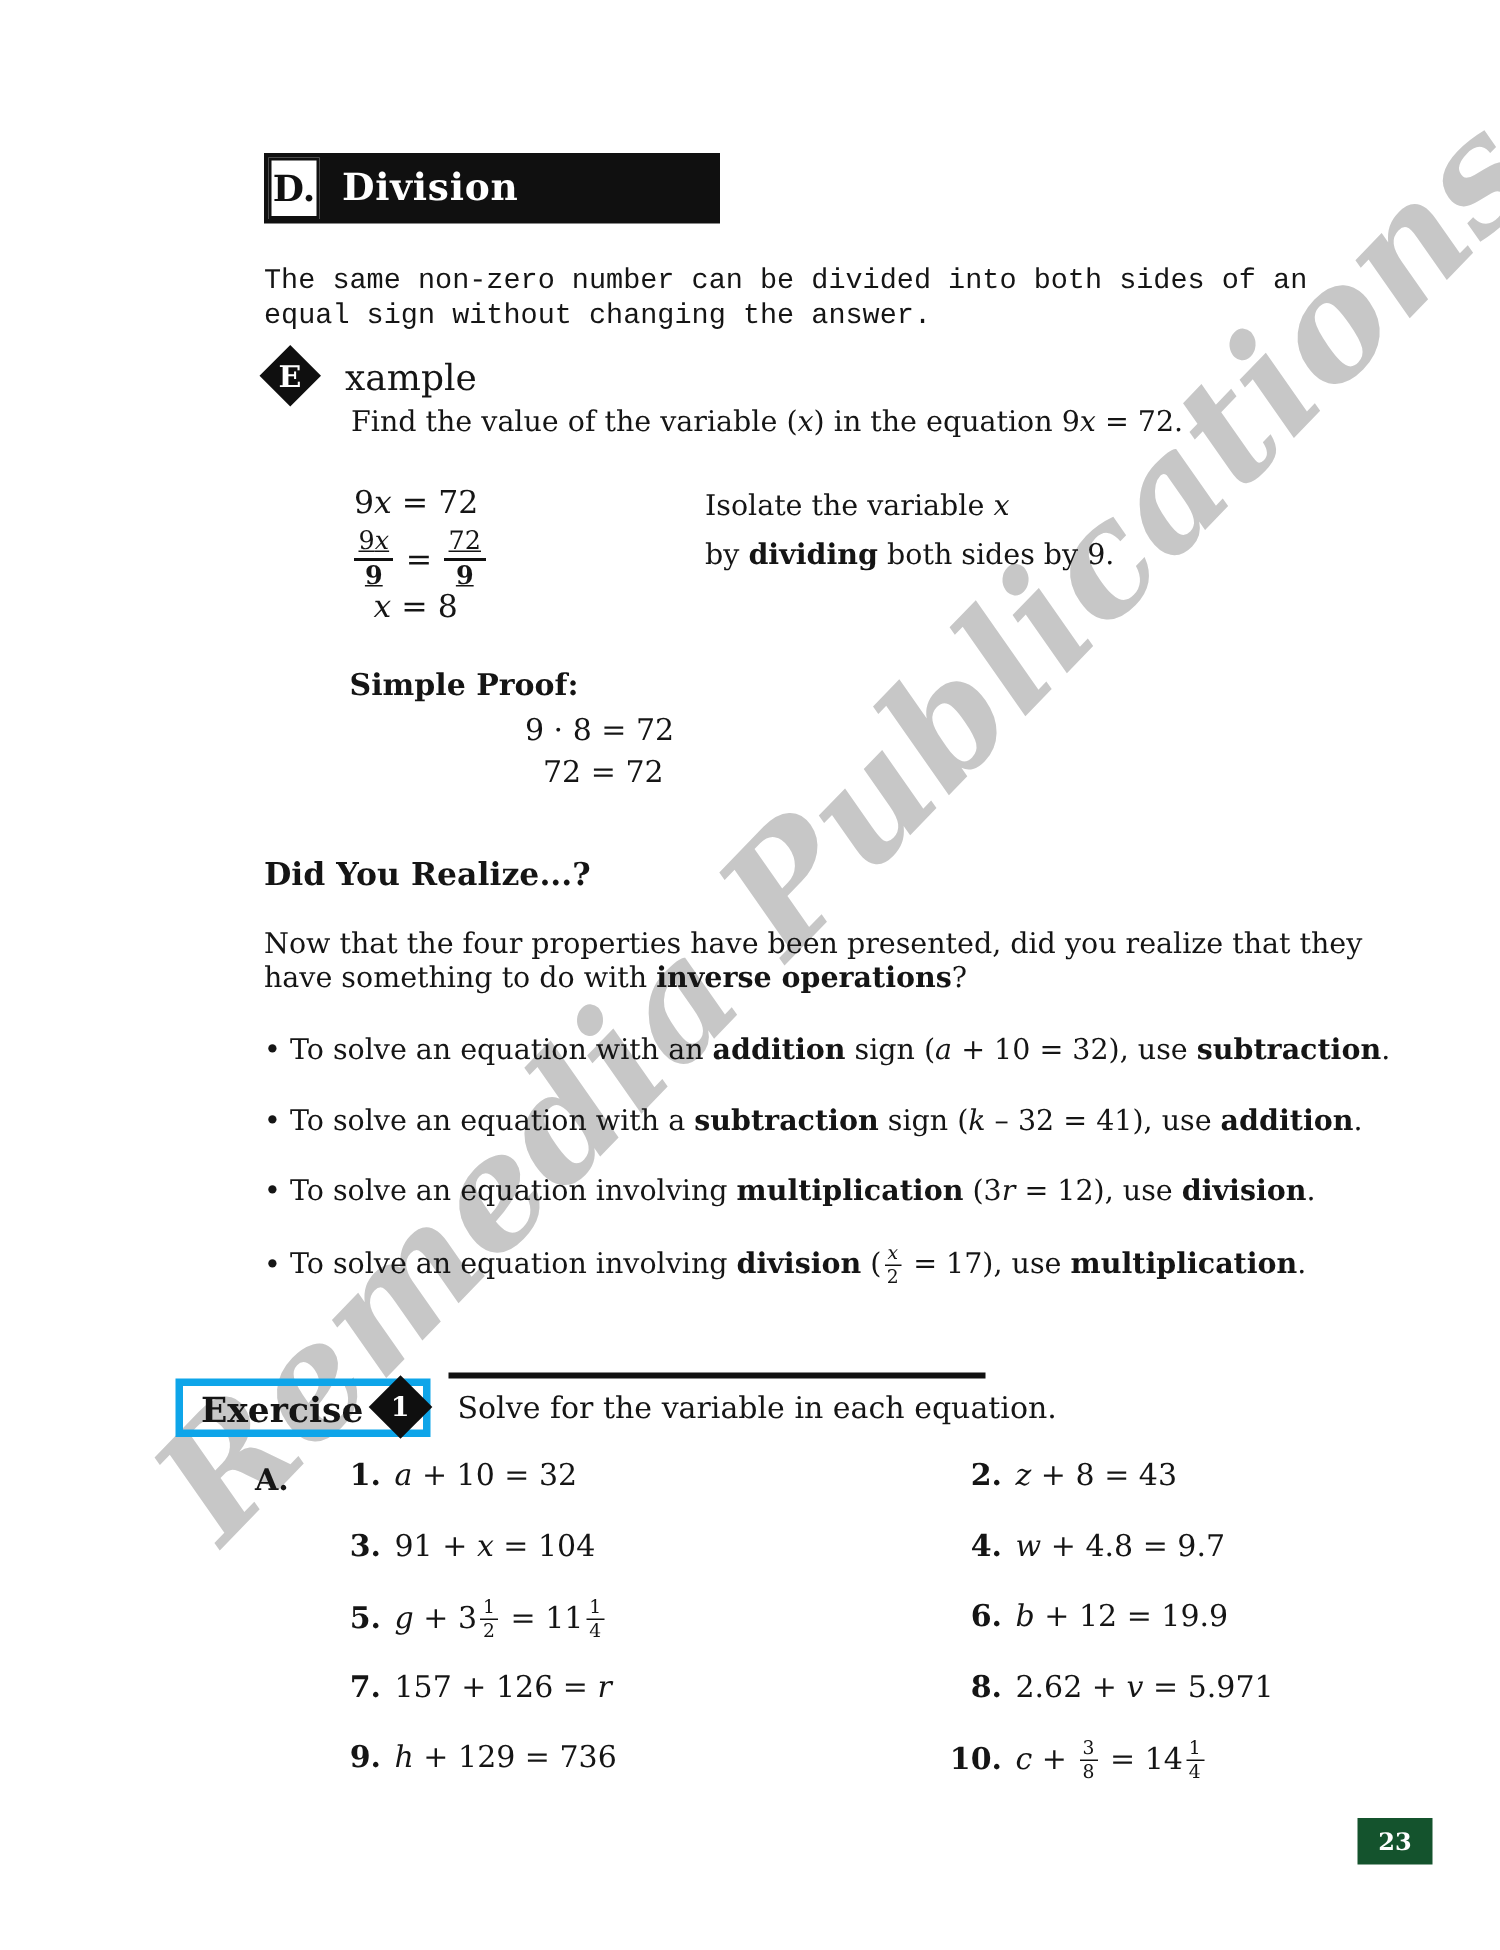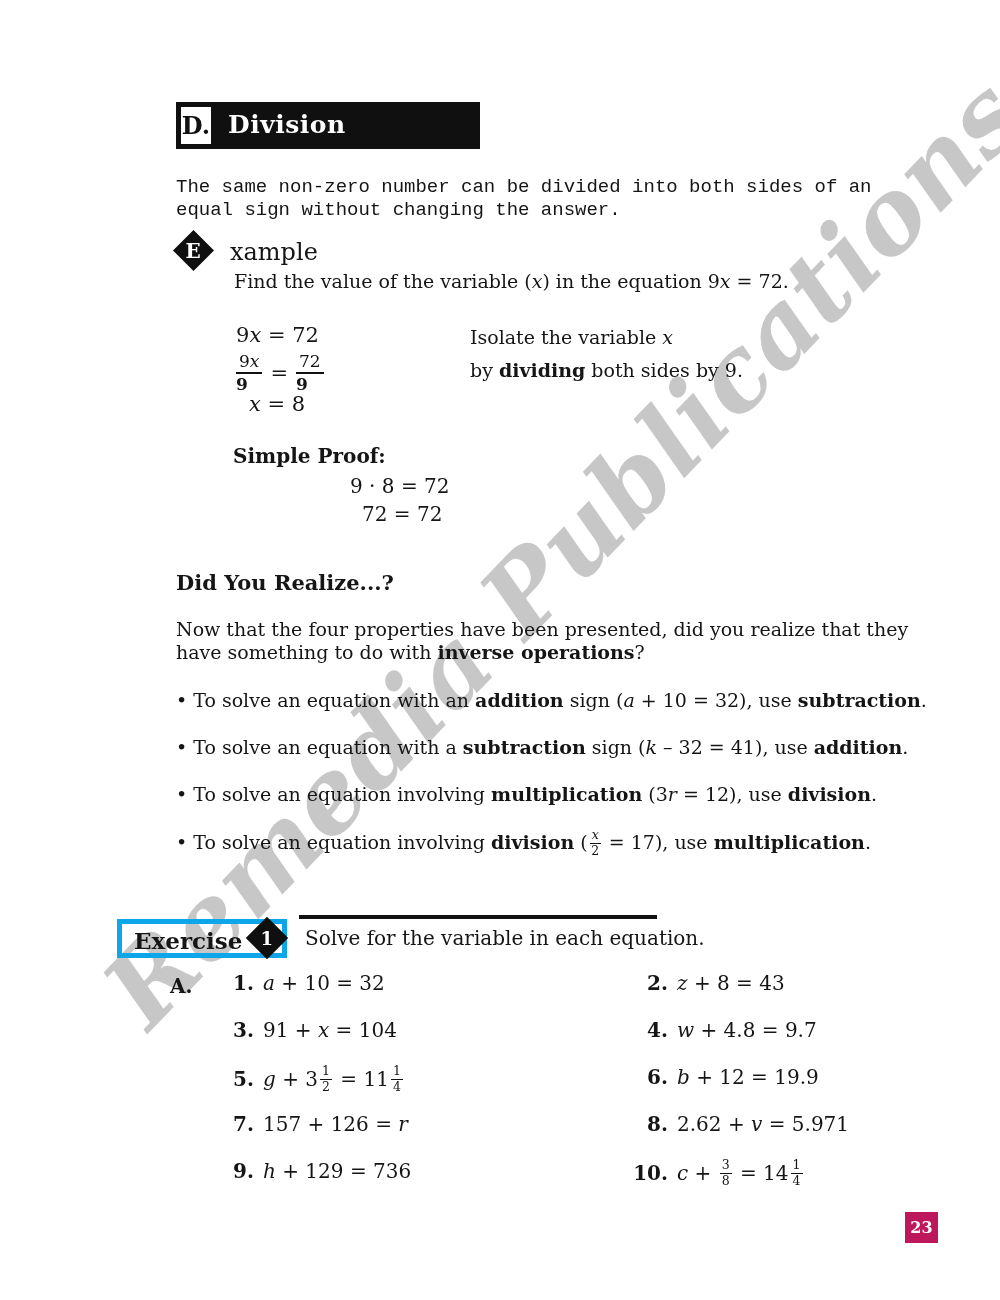--- a/index.html
+++ b/index.html
@@ -37,21 +37,21 @@
   }
   .diamond-inner { transform:rotate(-45deg); color:#ffffff; font-weight:bold; font-size:20px; }
   .example-rest { font-weight:normal; font-size:24px; margin-left:15px; margin-top:3px; }
 
   .find-line { left:234px; top:270px; font-size:19px; }
 
   .work-line1 { left:236px; top:323px; font-size:21px; }
   .work-line2 { left:236px; top:352px; display:flex; align-items:center; gap:8px; font-size:21px; }
   .work-line3 { left:249px; top:392px; font-size:21px; }
 
-  .display-frac { display:inline-block; text-align:left; font-size:17px; line-height:1.1; }
+  .display-frac { display:inline-block; text-align:center; font-size:17px; line-height:1.1;text-decoration:underline; }
   .display-frac .fnum { display:block; border-bottom:2px solid #111; padding:0 3px 1px; }
   .display-frac .fden { display:block; font-weight:bold; padding-top:1px; }
 
   .note1 { left:470px; top:326px; font-size:19px; }
   .note2 { left:470px; top:359px; font-size:19px; }
 
   .proof-label { left:233px; top:444px; font-size:20px; font-weight:bold; }
   .proof-l1 { left:350px; top:474px; font-size:20px; }
   .proof-l2 { left:362px; top:502px; font-size:20px; }
 
@@ -78,21 +78,21 @@
   .ex-diamond .diamond-inner { font-size:18px; }
   .ex-line { left:299px; top:915px; width:358px; height:4px; background:#111; }
   .ex-instruction { left:305px; top:926px; font-size:20px; }
 
   .ex-group { left:170px; top:974px; font-size:20px; font-weight:bold; }
   .ex-grid { left:210px; top:971px; width:660px; display:grid;
     grid-template-columns:414px 1fr; grid-auto-rows:47px; }
   .ex-item { font-size:20px; white-space:nowrap; }
   .ex-num { display:inline-block; width:44px; text-align:right; font-weight:bold; margin-right:9px; }
 
-  .page-num { left:905px; top:1212px; width:33px; height:31px; background:#be185d;
+  .page-num { left:905px; top:1212px; width:50px; height:31px; background:#14532d;
     color:#fff; font-weight:bold; font-size:16px; display:flex; align-items:center; justify-content:center; }
 </style>
 </head>
 <body>
 
 <div class="page">
 
   <div class="watermark">Remedia Publications</div>
 
   <div class="layer header-box">

